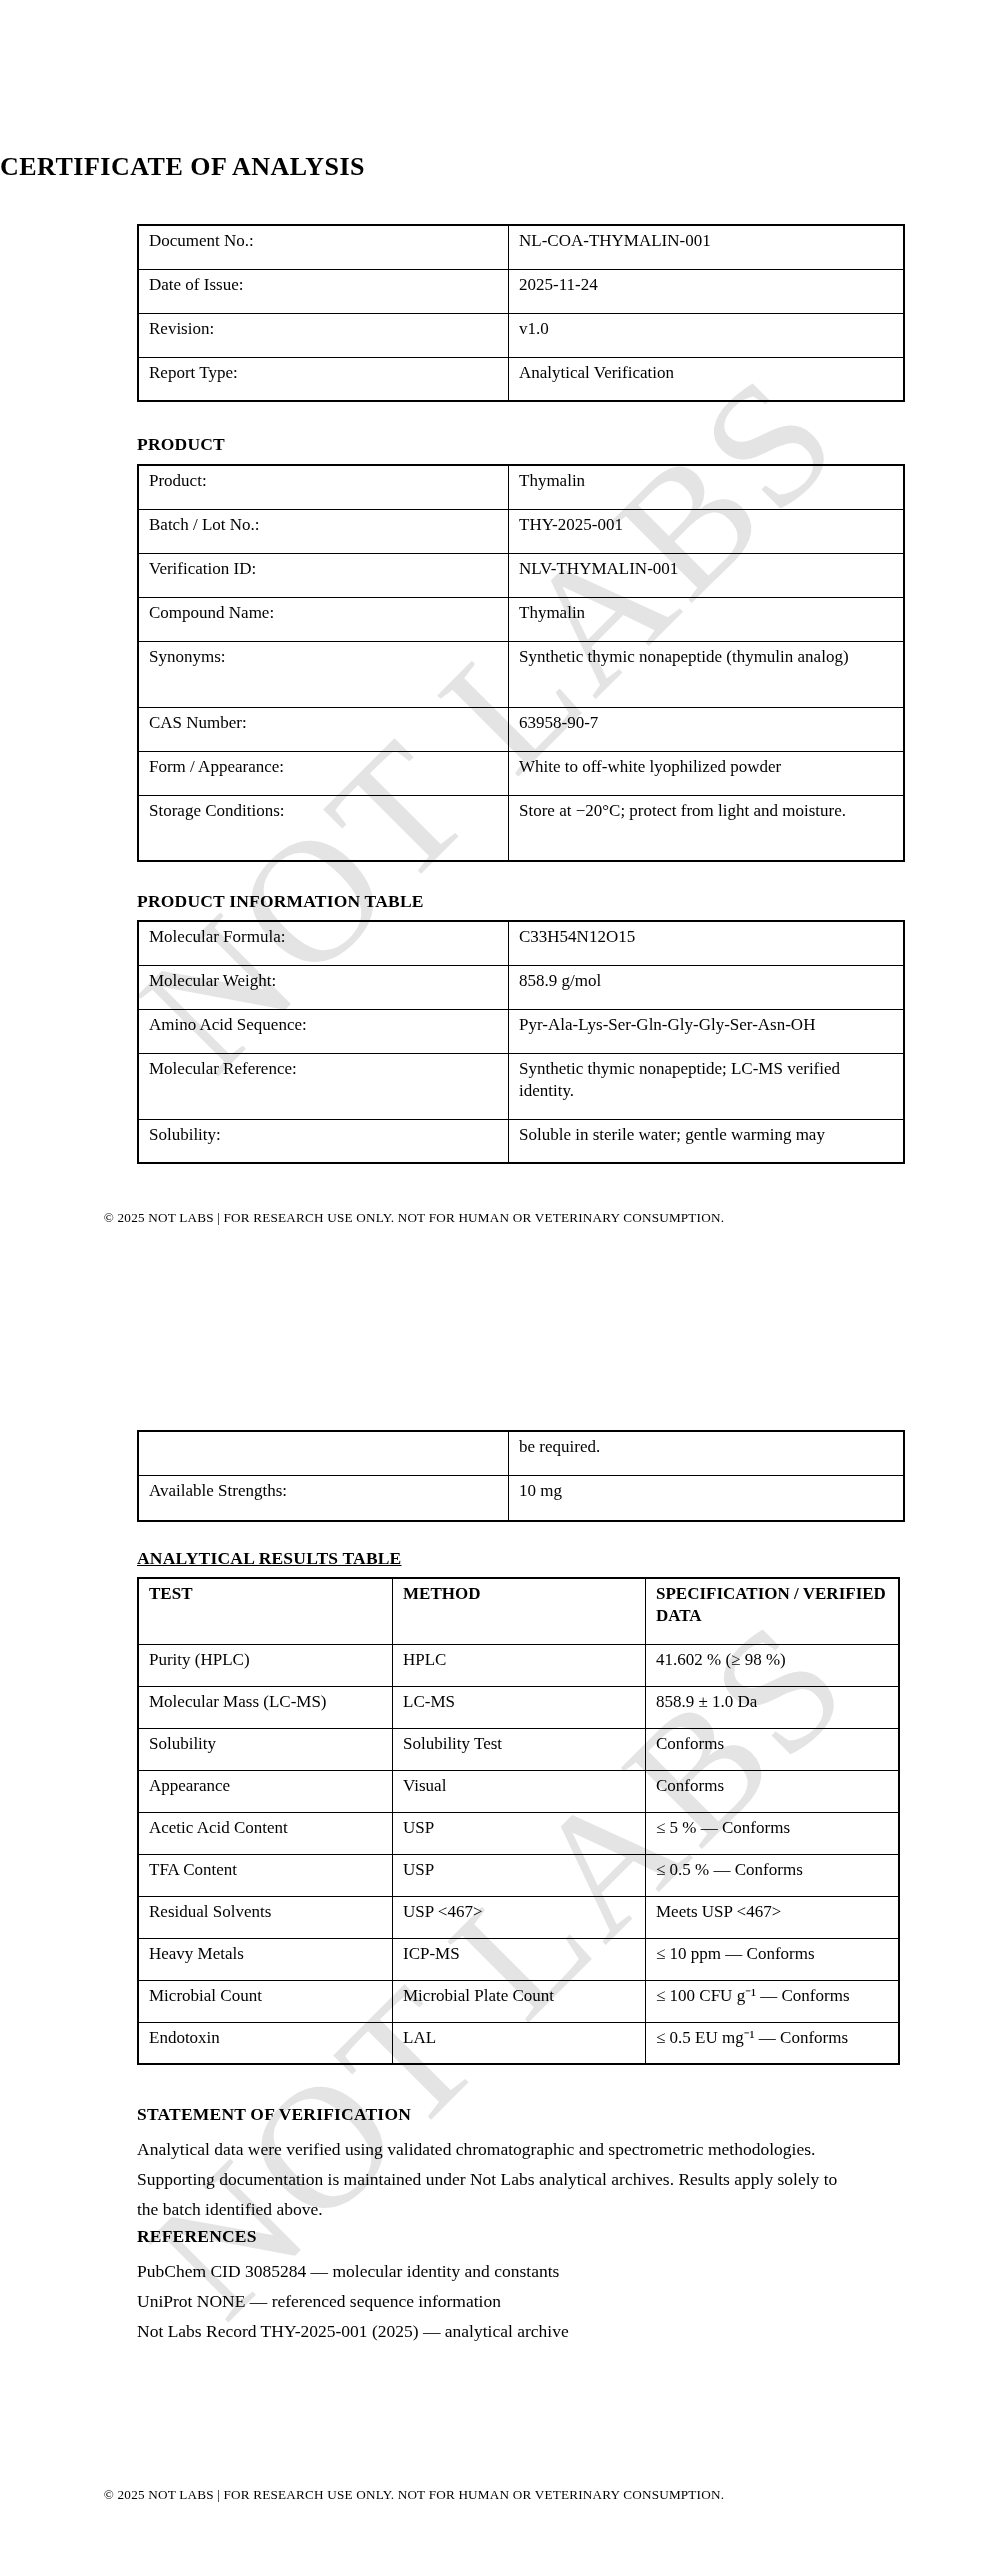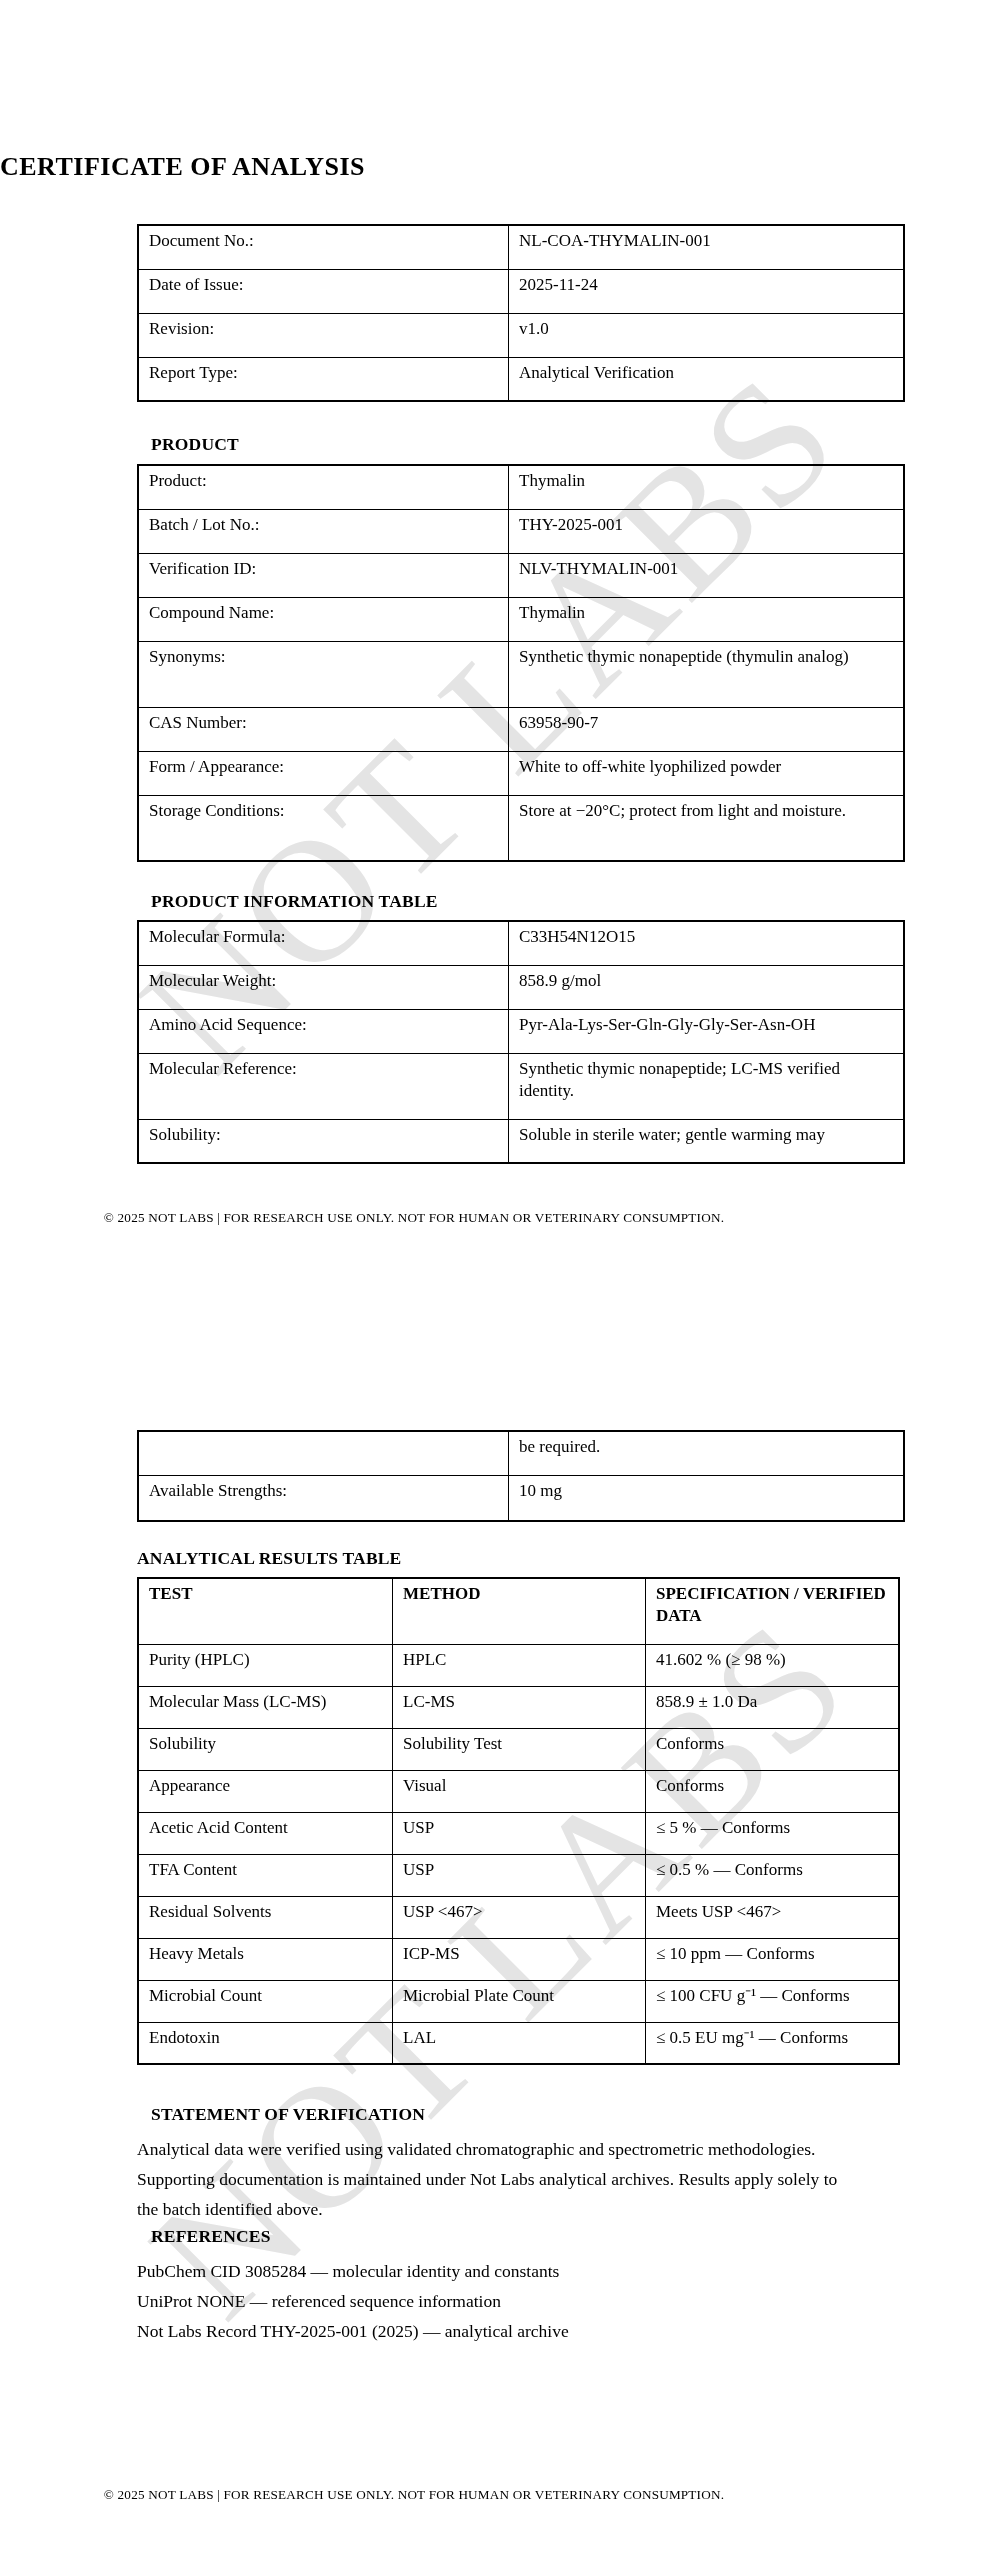--- a/index.html
+++ b/index.html
@@ -25,21 +25,20 @@
   .content{position:relative;z-index:1;}
   .doc-title{
     left:0;top:152px;width:989px;
     text-align:left;
     font-size:26px;font-weight:bold;
     letter-spacing:0.5px;
   }
   .section-heading{
     font-size:17.5px;font-weight:bold;
     letter-spacing:0.2px;
-    margin-left:14px;
   }
   table.coa{
     border-collapse:collapse;
     table-layout:fixed;
     background:transparent;
     border:2px solid #000;
   }
   table.coa td,table.coa th{
     border:1.5px solid #000;
     vertical-align:top;
@@ -186,21 +185,21 @@
         <td class="lbl"></td>
         <td class="val">be required.</td>
       </tr>
       <tr class="r46">
         <td class="lbl">Available Strengths:</td>
         <td class="val">10 mg</td>
       </tr>
     </tbody>
       </table>
 
-    <div class="abs section-heading" style="left:123px;top:1548px;">ANALYTICAL RESULTS TABLE</div>
+    <div class="abs section-heading" style="left:137px;top:1548px;text-decoration:underline;">ANALYTICAL RESULTS TABLE</div>
 
     <table class="coa three-col abs" style="left:137px;top:1577px;">
       <tbody>
           <tr class="r66">
         <th class="c1">TEST</th>
         <th class="c2">METHOD</th>
         <th class="c3">SPECIFICATION / VERIFIED DATA</th>
       </tr>
       <tr class="r42">
         <td class="c1">Purity (HPLC)</td>

